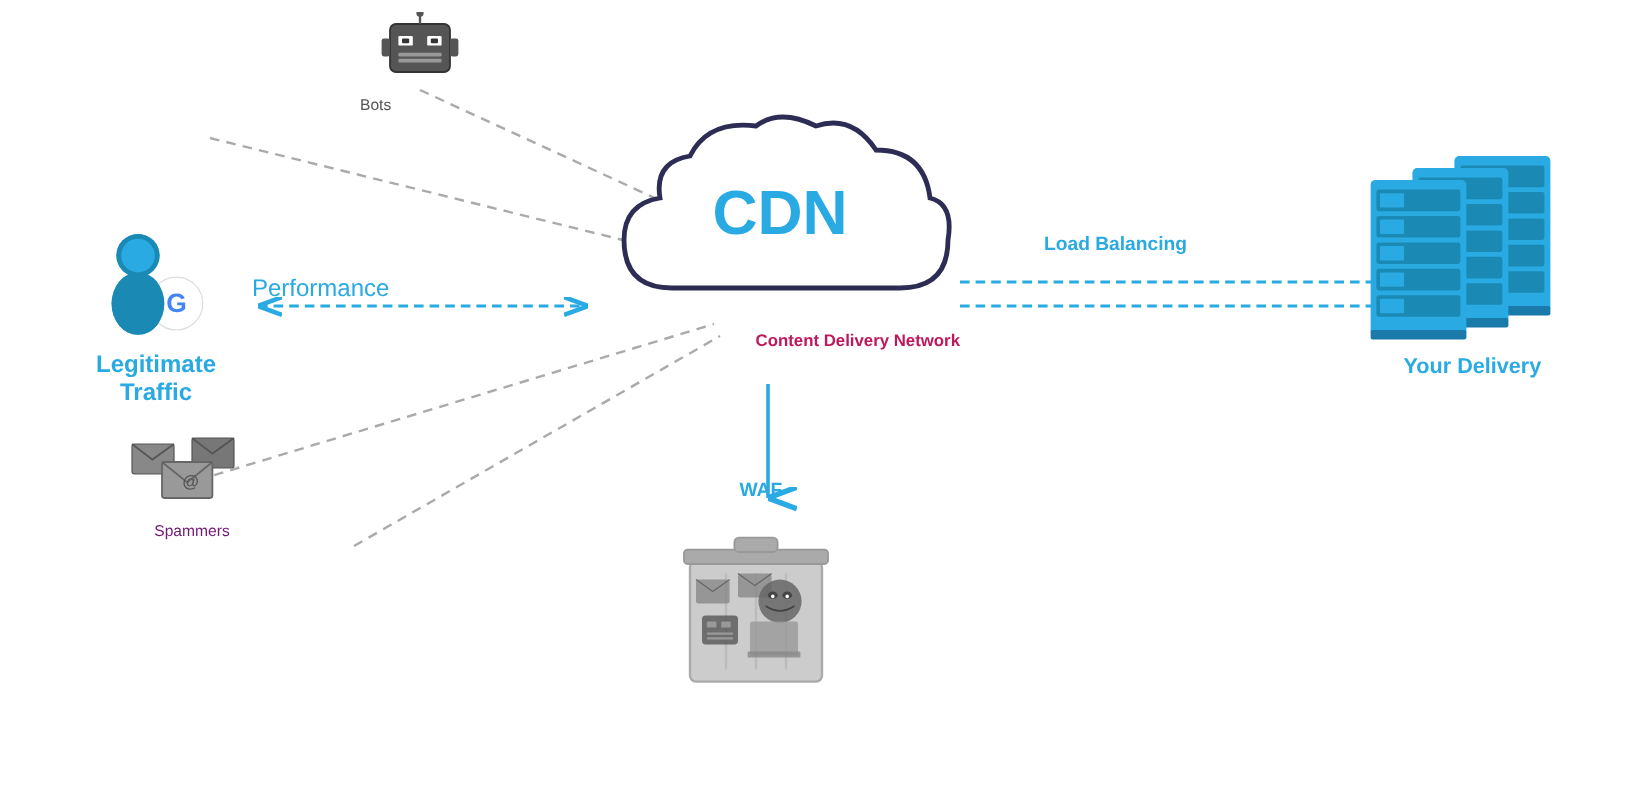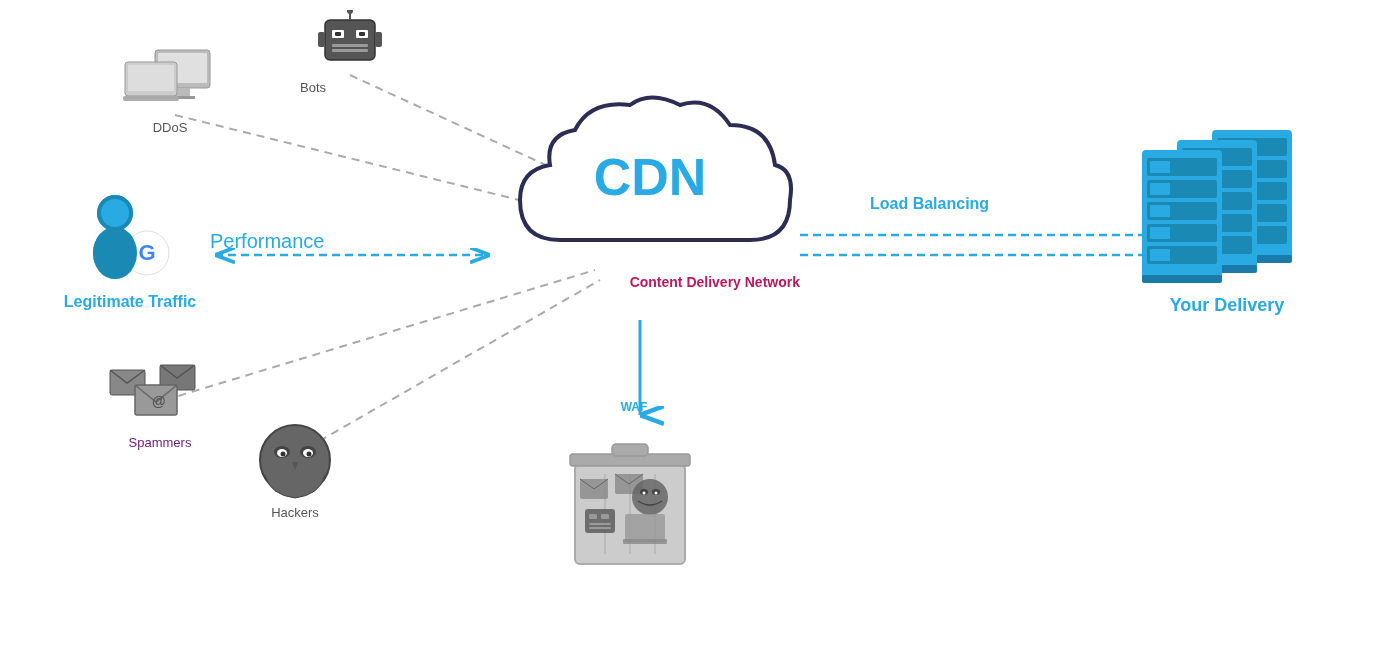--- a/index.html
+++ b/index.html
@@ -45,21 +45,21 @@
     
     .legitimate-traffic {
       position: absolute;
       left: 50px;
       top: 185px;
       text-align: center;
       width: 160px;
     }
 
     .legitimate-traffic .label {
-      font-size: 16px;
+      font-size: 20px;
       font-weight: bold;
       color: #29aae2;
       margin-top: 8px;
     }
 
     
     .ddos {
       position: absolute;
       left: 110px;
       top: 40px;
@@ -144,21 +144,21 @@
     }
 
     .waf-label-container {
       display: flex;
       align-items: center;
       justify-content: center;
       margin-bottom: 5px;
     }
 
     .waf-text {
-      font-size: 12px;
+      font-size: 16px;
       font-weight: bold;
       color: #29aae2;
       margin-left: 8px;
     }
 
     
     .performance-label {
       position: absolute;
       left: 210px;
       top: 230px;
@@ -213,34 +213,20 @@
     </defs>
 
     <line x1="215" y1="255" x2="490" y2="255" stroke="#29aae2" stroke-width="2.5" stroke-dasharray="8,5" marker-start="url(#arrowLeft)" marker-end="url(#arrowRight)"></line>
 
     <line x1="800" y1="235" x2="1150" y2="235" stroke="#29aae2" stroke-width="2.5" stroke-dasharray="8,5"></line>
     <line x1="800" y1="255" x2="1150" y2="255" stroke="#29aae2" stroke-width="2.5" stroke-dasharray="8,5"></line>
 
     <line x1="640" y1="320" x2="640" y2="415" stroke="#29aae2" stroke-width="3" marker-end="url(#arrowDown)"></line>
   </svg>
 
-  <div class="ddos">
-    <svg class="icon-svg" width="100" height="75" viewBox="0 0 100 75">
-
-      <rect x="35" y="10" width="55" height="38" rx="3" fill="#bbbbbb" stroke="#999" stroke-width="1"></rect>
-      <rect x="38" y="13" width="49" height="30" fill="#e0e0e0"></rect>
-      <rect x="55" y="48" width="15" height="8" fill="#bbbbbb"></rect>
-      <rect x="50" y="56" width="25" height="3" fill="#999"></rect>
-
-      <rect x="5" y="22" width="52" height="34" rx="3" fill="#cccccc" stroke="#999" stroke-width="1"></rect>
-      <rect x="8" y="25" width="46" height="26" fill="#ddd"></rect>
-      <rect x="3" y="56" width="56" height="5" rx="2" fill="#aaa"></rect>
-    </svg>
-    <div class="label">DDoS</div>
-  </div>
 
   <div class="bots">
     <svg class="icon-svg" width="80" height="65" viewBox="0 0 80 65">
 
       <rect x="15" y="10" width="50" height="40" rx="5" fill="#555" stroke="#333" stroke-width="1.5"></rect>
 
       <rect x="22" y="20" width="12" height="8" rx="1" fill="#fff"></rect>
       <rect x="46" y="20" width="12" height="8" rx="1" fill="#fff"></rect>
       <rect x="25" y="22" width="6" height="4" rx="1" fill="#333"></rect>
       <rect x="49" y="22" width="6" height="4" rx="1" fill="#333"></rect>
@@ -361,40 +347,20 @@
       <polyline points="5,10 22,23 40,10" fill="none" stroke="#555" stroke-width="1.5"></polyline>
 
       <rect x="30" y="25" width="42" height="30" rx="2" fill="#999" stroke="#666" stroke-width="1.5"></rect>
       <polyline points="30,25 51,42 72,25" fill="none" stroke="#666" stroke-width="1.5"></polyline>
 
       <text x="47" y="46" font-size="14" fill="#555" font-weight="bold">@</text>
     </svg>
     <div class="label">Spammers</div>
   </div>
 
-  <div class="hackers">
-    <svg class="icon-svg" width="90" height="80" viewBox="0 0 90 80">
-
-      <circle cx="45" cy="40" r="35" fill="#666" stroke="#444" stroke-width="2"></circle>
-
-      <ellipse cx="32" cy="32" rx="8" ry="6" fill="#444"></ellipse>
-      <ellipse cx="58" cy="32" rx="8" ry="6" fill="#444"></ellipse>
-      <ellipse cx="32" cy="33" rx="5" ry="4" fill="white"></ellipse>
-      <ellipse cx="58" cy="33" rx="5" ry="4" fill="white"></ellipse>
-      <circle cx="33" cy="34" r="2.5" fill="#333"></circle>
-      <circle cx="59" cy="34" r="2.5" fill="#333"></circle>
-
-      <path d="M 42,42 L 48,42 L 45,50" fill="#555"></path>
-
-      <path d="M 30,56 Q 45,68 60,56" fill="none" stroke="#444" stroke-width="2.5"></path>
-
-      <path d="M 15,55 Q 20,75 45,78 Q 70,75 75,55" fill="#666" stroke="#444" stroke-width="1"></path>
-    </svg>
-    <div class="label">Hackers</div>
-  </div>
 
   <div class="waf-area">
     <div class="waf-label-container">
 
       <span class="waf-text">WAF</span>
     </div>
     
     <svg width="160" height="150" viewBox="0 0 160 150">
 
       <rect x="25" y="45" width="110" height="100" rx="5" fill="#cccccc" stroke="#aaa" stroke-width="2"></rect>

